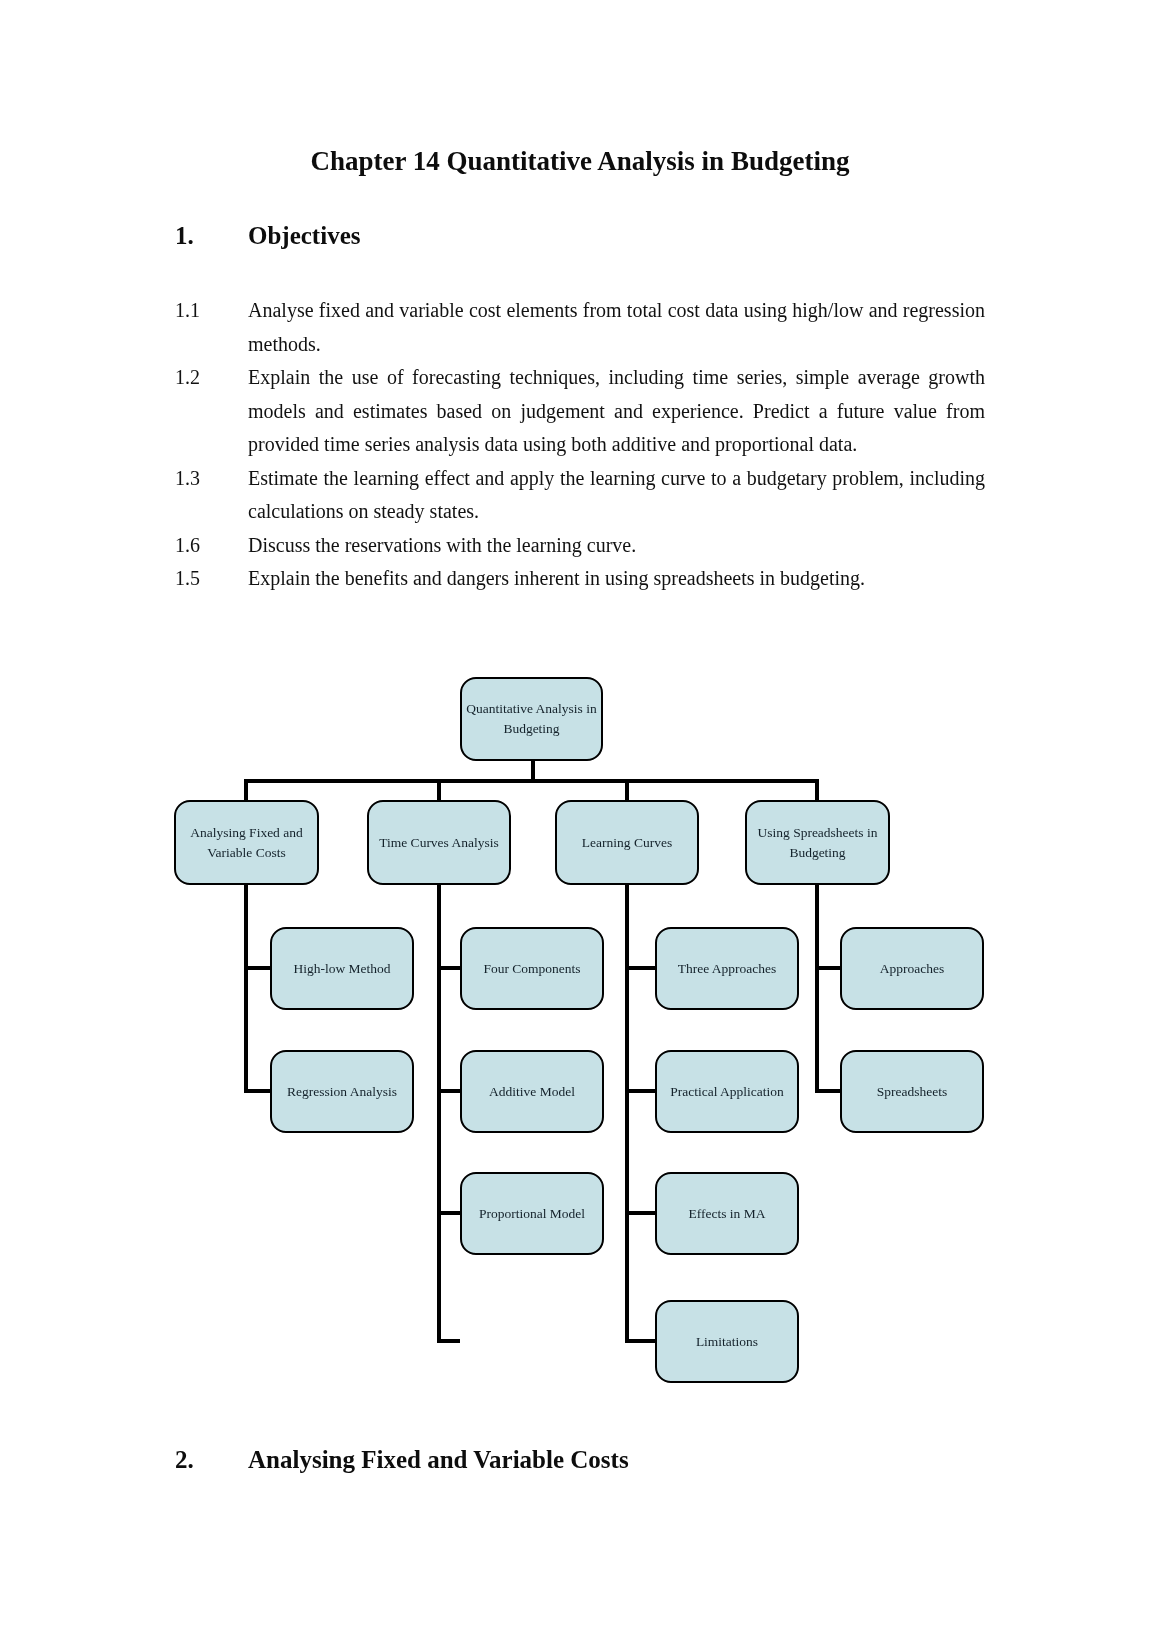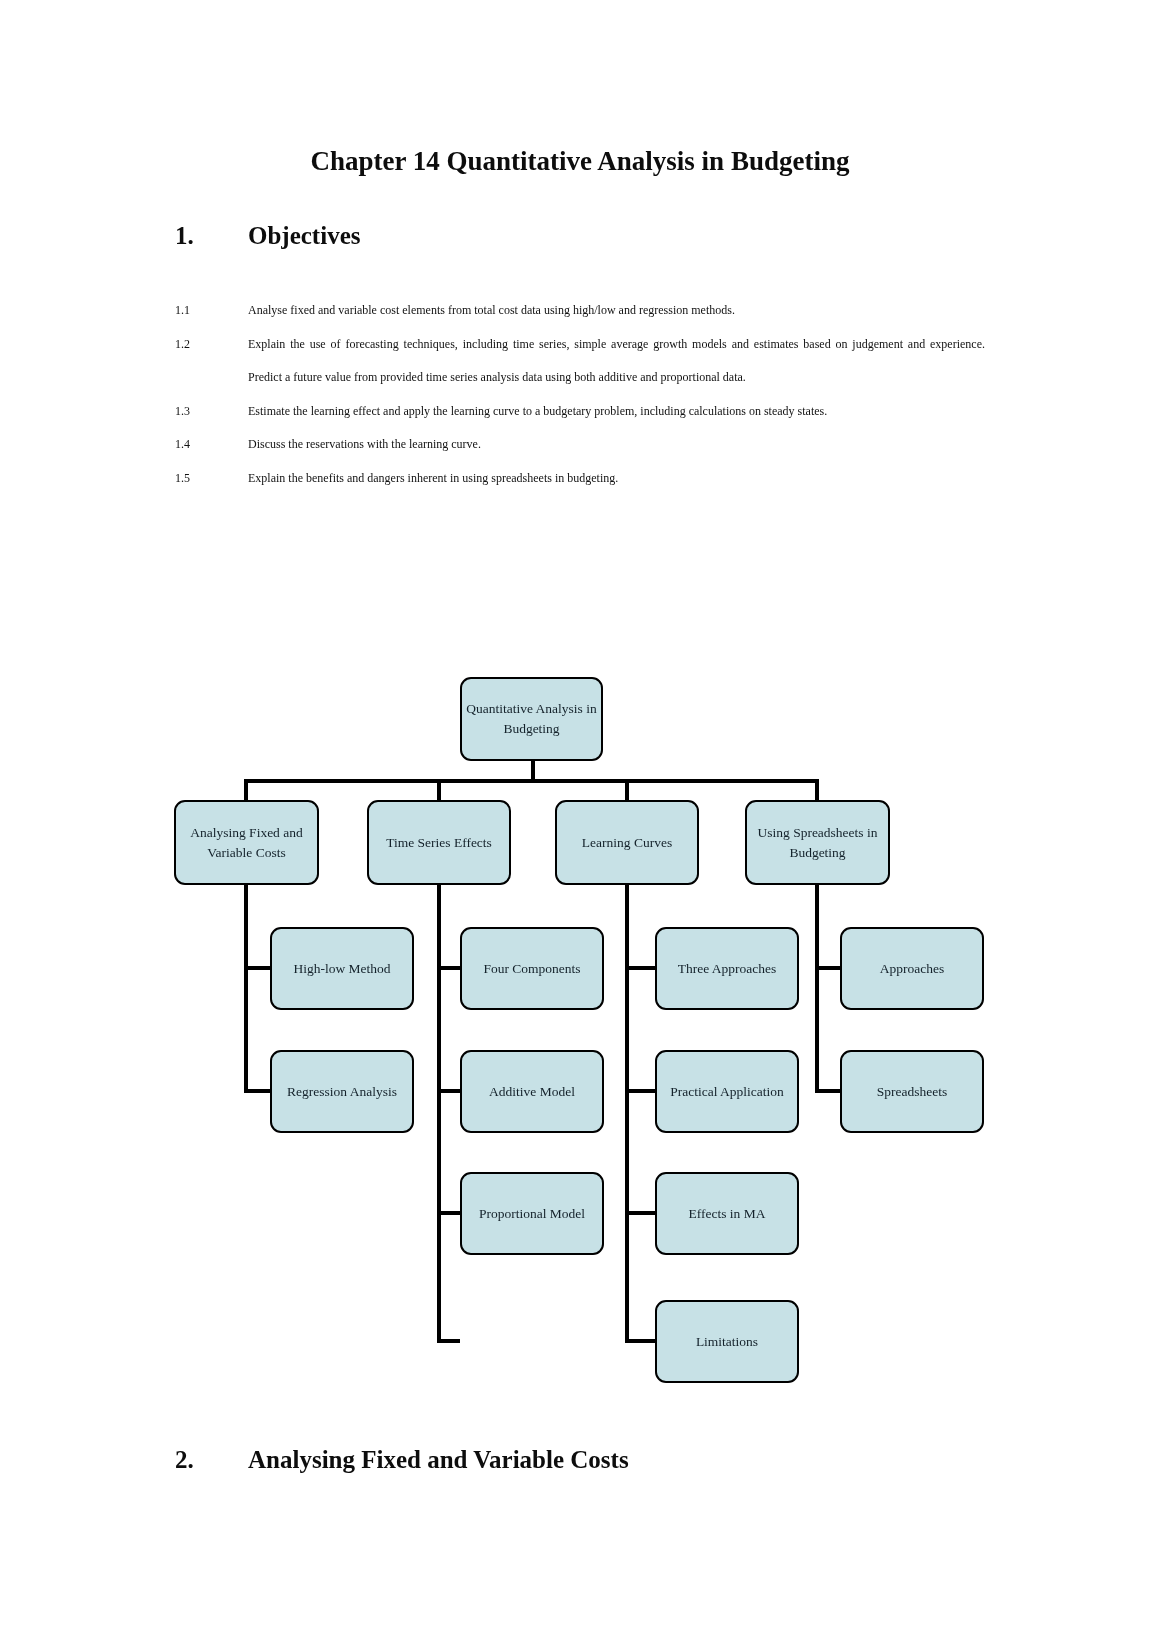--- a/index.html
+++ b/index.html
@@ -9,28 +9,28 @@
   }
   .title {
     position:absolute; left:175px; top:146px; width:810px; margin:0;
     text-align:center; font-size:27px; font-weight:bold; color:#0d0d0d;
   }
   .heading { position:absolute; left:175px; width:810px; font-size:25px; font-weight:bold; color:#0d0d0d; }
   .heading .hnum { display:inline-block; width:73px; }
   .h1pos { top:222px; }
   .h2pos { top:1446px; }
   .objectives { position:absolute; left:175px; top:294px; width:810px; }
-  .obj { display:flex; font-size:12px; line-height:33.5px; }
+  .obj { display:flex; font-size:20px; line-height:33.5px; }
   .onum { width:73px; flex:none; }
   .otxt { width:737px; text-align:justify; }
   .chart { position:absolute; left:0; top:0; width:1157px; height:1637px; }
   .cline { position:absolute; background:#000000; }
   .dbox {
     position:absolute; box-sizing:border-box;
-    background:var(--box-fill,#c7e1e6); border:2px solid #000000; border-radius:11px;
+    background:var(--box-fill,#c7e1e6); border:2px solid #000000; border-radius:16px;
     display:flex; align-items:center; justify-content:center;
     text-align:center; font-size:13.5px; line-height:1.45; padding:4px; color:#14222b;
   }
   .pagenum { position:absolute; left:175px; top:1496px; width:810px; text-align:center; font-size:19px; }
 </style>
 </head>
 <body>
 
 <div class="page">
 
@@ -47,21 +47,21 @@
     </div>
     <div class="obj">
       <span class="onum">1.2</span>
       <span class="otxt">Explain the use of forecasting techniques, including time series, simple average growth models and estimates based on judgement and experience. Predict a future value from provided time series analysis data using both additive and proportional data.</span>
     </div>
     <div class="obj">
       <span class="onum">1.3</span>
       <span class="otxt">Estimate the learning effect and apply the learning curve to a budgetary problem, including calculations on steady states.</span>
     </div>
     <div class="obj">
-      <span class="onum">1.4</span>
+      <span class="onum">1.6</span>
       <span class="otxt">Discuss the reservations with the learning curve.</span>
     </div>
     <div class="obj">
       <span class="onum">1.5</span>
       <span class="otxt">Explain the benefits and dangers inherent in using spreadsheets in budgeting.</span>
     </div>
   </div>
 
   <div class="chart">
 
@@ -84,21 +84,21 @@
     <div class="cline" style="left: 625px; top: 966px; width: 30px; height: 4px; background: rgb(0, 0, 0);"></div>
     <div class="cline" style="left: 625px; top: 1089px; width: 30px; height: 4px; background: rgb(0, 0, 0);"></div>
     <div class="cline" style="left: 625px; top: 1211px; width: 30px; height: 4px; background: rgb(0, 0, 0);"></div>
     <div class="cline" style="left: 625px; top: 1339px; width: 30px; height: 4px; background: rgb(0, 0, 0);"></div>
     <div class="cline" style="left: 815px; top: 966px; width: 25px; height: 4px; background: rgb(0, 0, 0);"></div>
     <div class="cline" style="left: 815px; top: 1089px; width: 25px; height: 4px; background: rgb(0, 0, 0);"></div>
 
     <div class="dbox" style="left:460px;top:677px;width:143px;height:84px">Quantitative Analysis in Budgeting</div>
 
     <div class="dbox" style="left:174px;top:800px;width:145px;height:85px">Analysing Fixed and Variable Costs</div>
-    <div class="dbox" style="left:367px;top:800px;width:144px;height:85px">Time Series Effects</div>
+    <div class="dbox" style="left:367px;top:800px;width:144px;height:85px">Time Curves Analysis</div>
     <div class="dbox" style="left:555px;top:800px;width:144px;height:85px">Learning Curves</div>
     <div class="dbox" style="left:745px;top:800px;width:145px;height:85px">Using Spreadsheets in Budgeting</div>
 
     <div class="dbox" style="left:270px;top:927px;width:144px;height:83px">High-low Method</div>
     <div class="dbox" style="left:460px;top:927px;width:144px;height:83px">Four Components</div>
 
     <div class="dbox" style="left:270px;top:1050px;width:144px;height:83px">Regression Analysis</div>
     <div class="dbox" style="left:460px;top:1050px;width:144px;height:83px">Additive Model</div>
     <div class="dbox" style="left:460px;top:1172px;width:144px;height:83px">Proportional Model</div>
 

